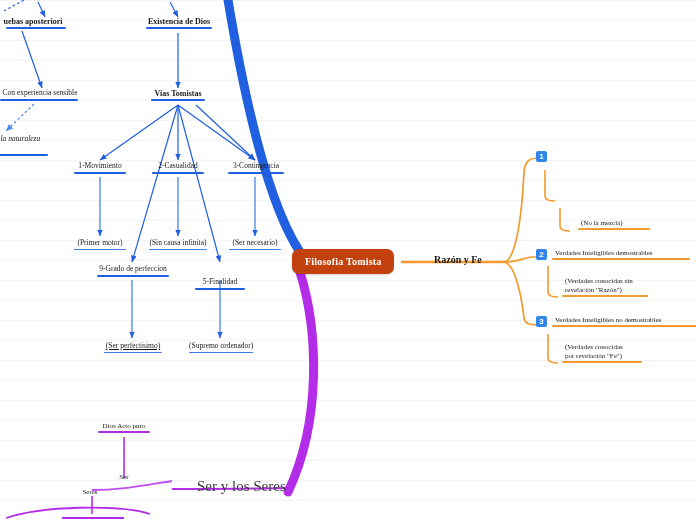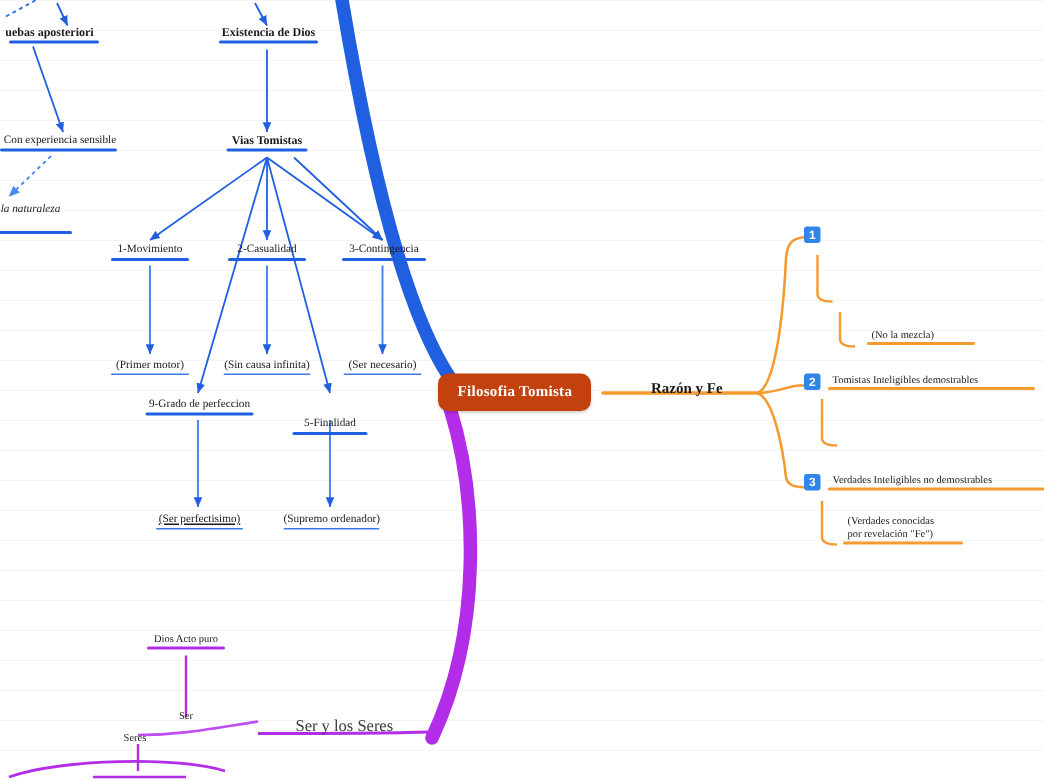--- a/index.html
+++ b/index.html
@@ -63,21 +63,21 @@
   }
 
   
   .branch-label{
     position:absolute;
     font-weight:bold;
     font-size:10px;
     color:#1a1a1a;
     white-space:nowrap;
   }
-  .branch-label.purple{font-weight:normal;font-size:11px;color:#3a3a3a;}
+  .branch-label.purple{font-weight:normal;font-size:15px;color:#3a3a3a;}
 
   
   .badge{
     position:absolute;
     width:11px;height:11px;
     border-radius:2px;
     background:#2f86e8;
     color:#ffffff;
     font-family:"Liberation Sans",sans-serif;
     font-size:8px;font-weight:bold;
@@ -165,22 +165,27 @@
   <div class="badge" style="left:536px;top:151px;">1</div>
 
 
   <div class="node n-orange" style="left:578px;top:219px;width:80px;">
     <span class="txt">(No la mezcla)</span>
     <span class="ul" style="width:72px;"></span>
   </div>
 
   <div class="badge" style="left:536px;top:249px;">2</div>
   <div class="node n-orange" style="left:552px;top:249px;width:140px;">
-    <span class="txt">Tomistas Inteligibles demostrables</span>
+    <span class="txt">Verdades Inteligibles demostrables</span>
     <span class="ul" style="width:138px;"></span>
+  </div>
+  <div class="node n-orange" style="left:562px;top:277px;width:100px;">
+    <span class="txt">(Verdades conocidas sin</span>
+    <span class="txt">revelación "Razón")</span>
+    <span class="ul" style="width:86px;"></span>
   </div>
 
   <div class="badge" style="left:536px;top:316px;">3</div>
   <div class="node n-orange" style="left:552px;top:316px;width:150px;">
     <span class="txt">Verdades Inteligibles no demostrables</span>
     <span class="ul" style="width:148px;"></span>
   </div>
   <div class="node n-orange" style="left:562px;top:343px;width:95px;">
     <span class="txt">(Verdades conocidas</span>
     <span class="txt">por revelación "Fe")</span>

